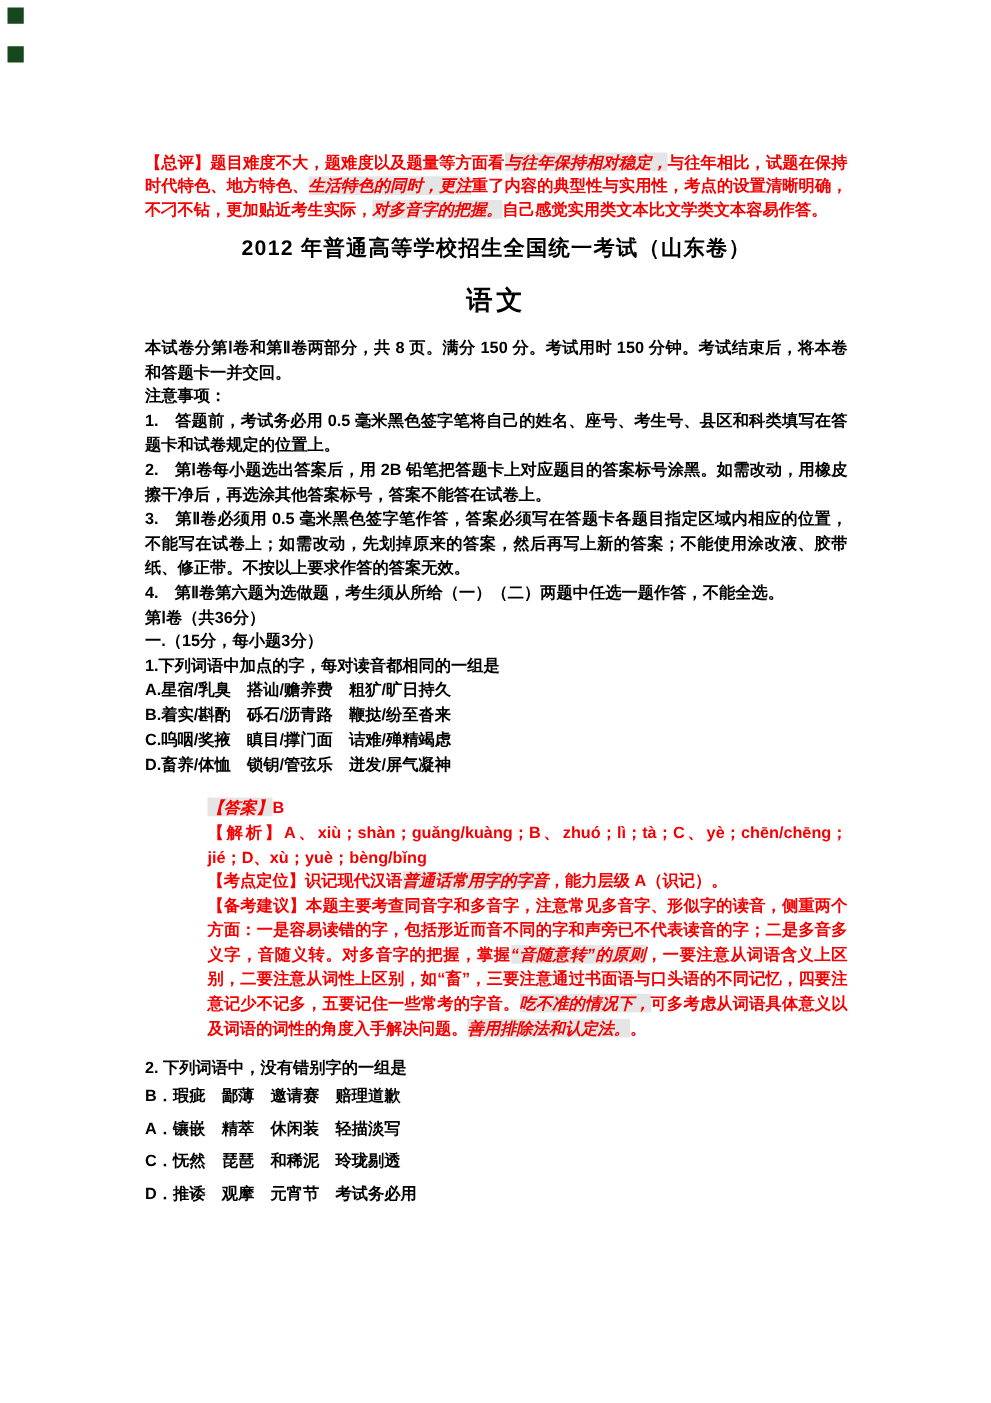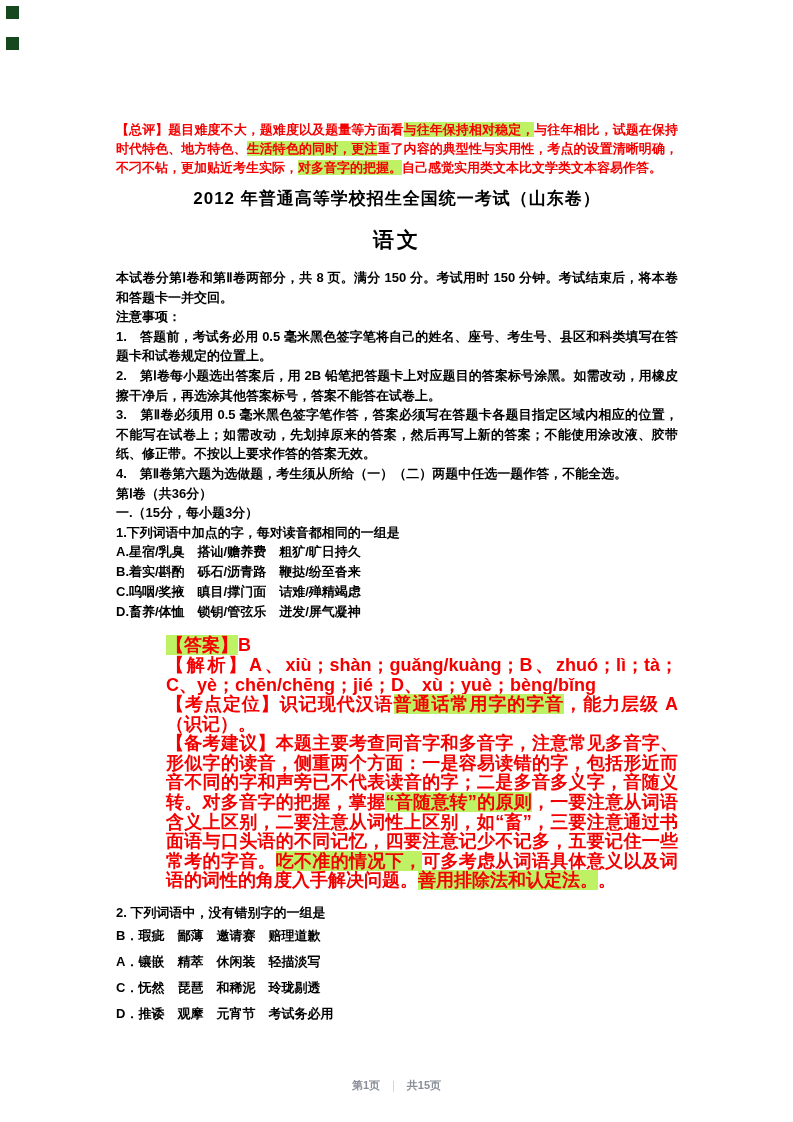--- a/index.html
+++ b/index.html
@@ -29,21 +29,21 @@
   }
 
   .review {
     margin: 0 0 10px 0;
     color: #f40000;
     font-weight: 700;
     font-size: 13px;
     line-height: 19px;
     text-align: justify;
   }
-  .hl { background: #bef264; }
+  .hl { background: #e5e5e5; font-style: italic; }
 
   .title {
     margin: 2px 0 0 0;
     text-align: center;
     font-size: 17px;
     font-weight: 700;
     color: #000000;
     letter-spacing: 1px;
   }
   .subject {
@@ -69,21 +69,21 @@
     line-height: 20px;
     font-weight: 600;
     color: #000000;
   }
 
   .answers { margin: 14px 0 10px 14px; }
   .red {
     margin: 0;
     color: #f40000;
     font-weight: 700;
-    font-size: 18px;
+    font-size: 13px;
     line-height: 19.6px;
     text-align: justify;
     padding-left: 36px;
   }
 
   .q2stem { margin-top: 12px; }
   .option2 {
     margin: 0;
     font-size: 13px;
     line-height: 26px;
@@ -142,17 +142,14 @@
     </div>
 
     <p class="body-p q2stem">2. 下列词语中，没有错别字的一组是</p>
     <p class="option2">B．瑕疵　鄙薄　邀请赛　赔理道歉</p>
     <p class="option2">A．镶嵌　精萃　休闲装　轻描淡写</p>
     <p class="option2">C．怃然　琵琶　和稀泥　玲珑剔透</p>
     <p class="option2">D．推诿　观摩　元宵节　考试务必用</p>
 
   </div>
 
-  <div class="footer">
-    <span>第1页</span><span class="sep">｜</span><span>共15页</span>
-  </div>
 
 </div>
 
 </body></html>

